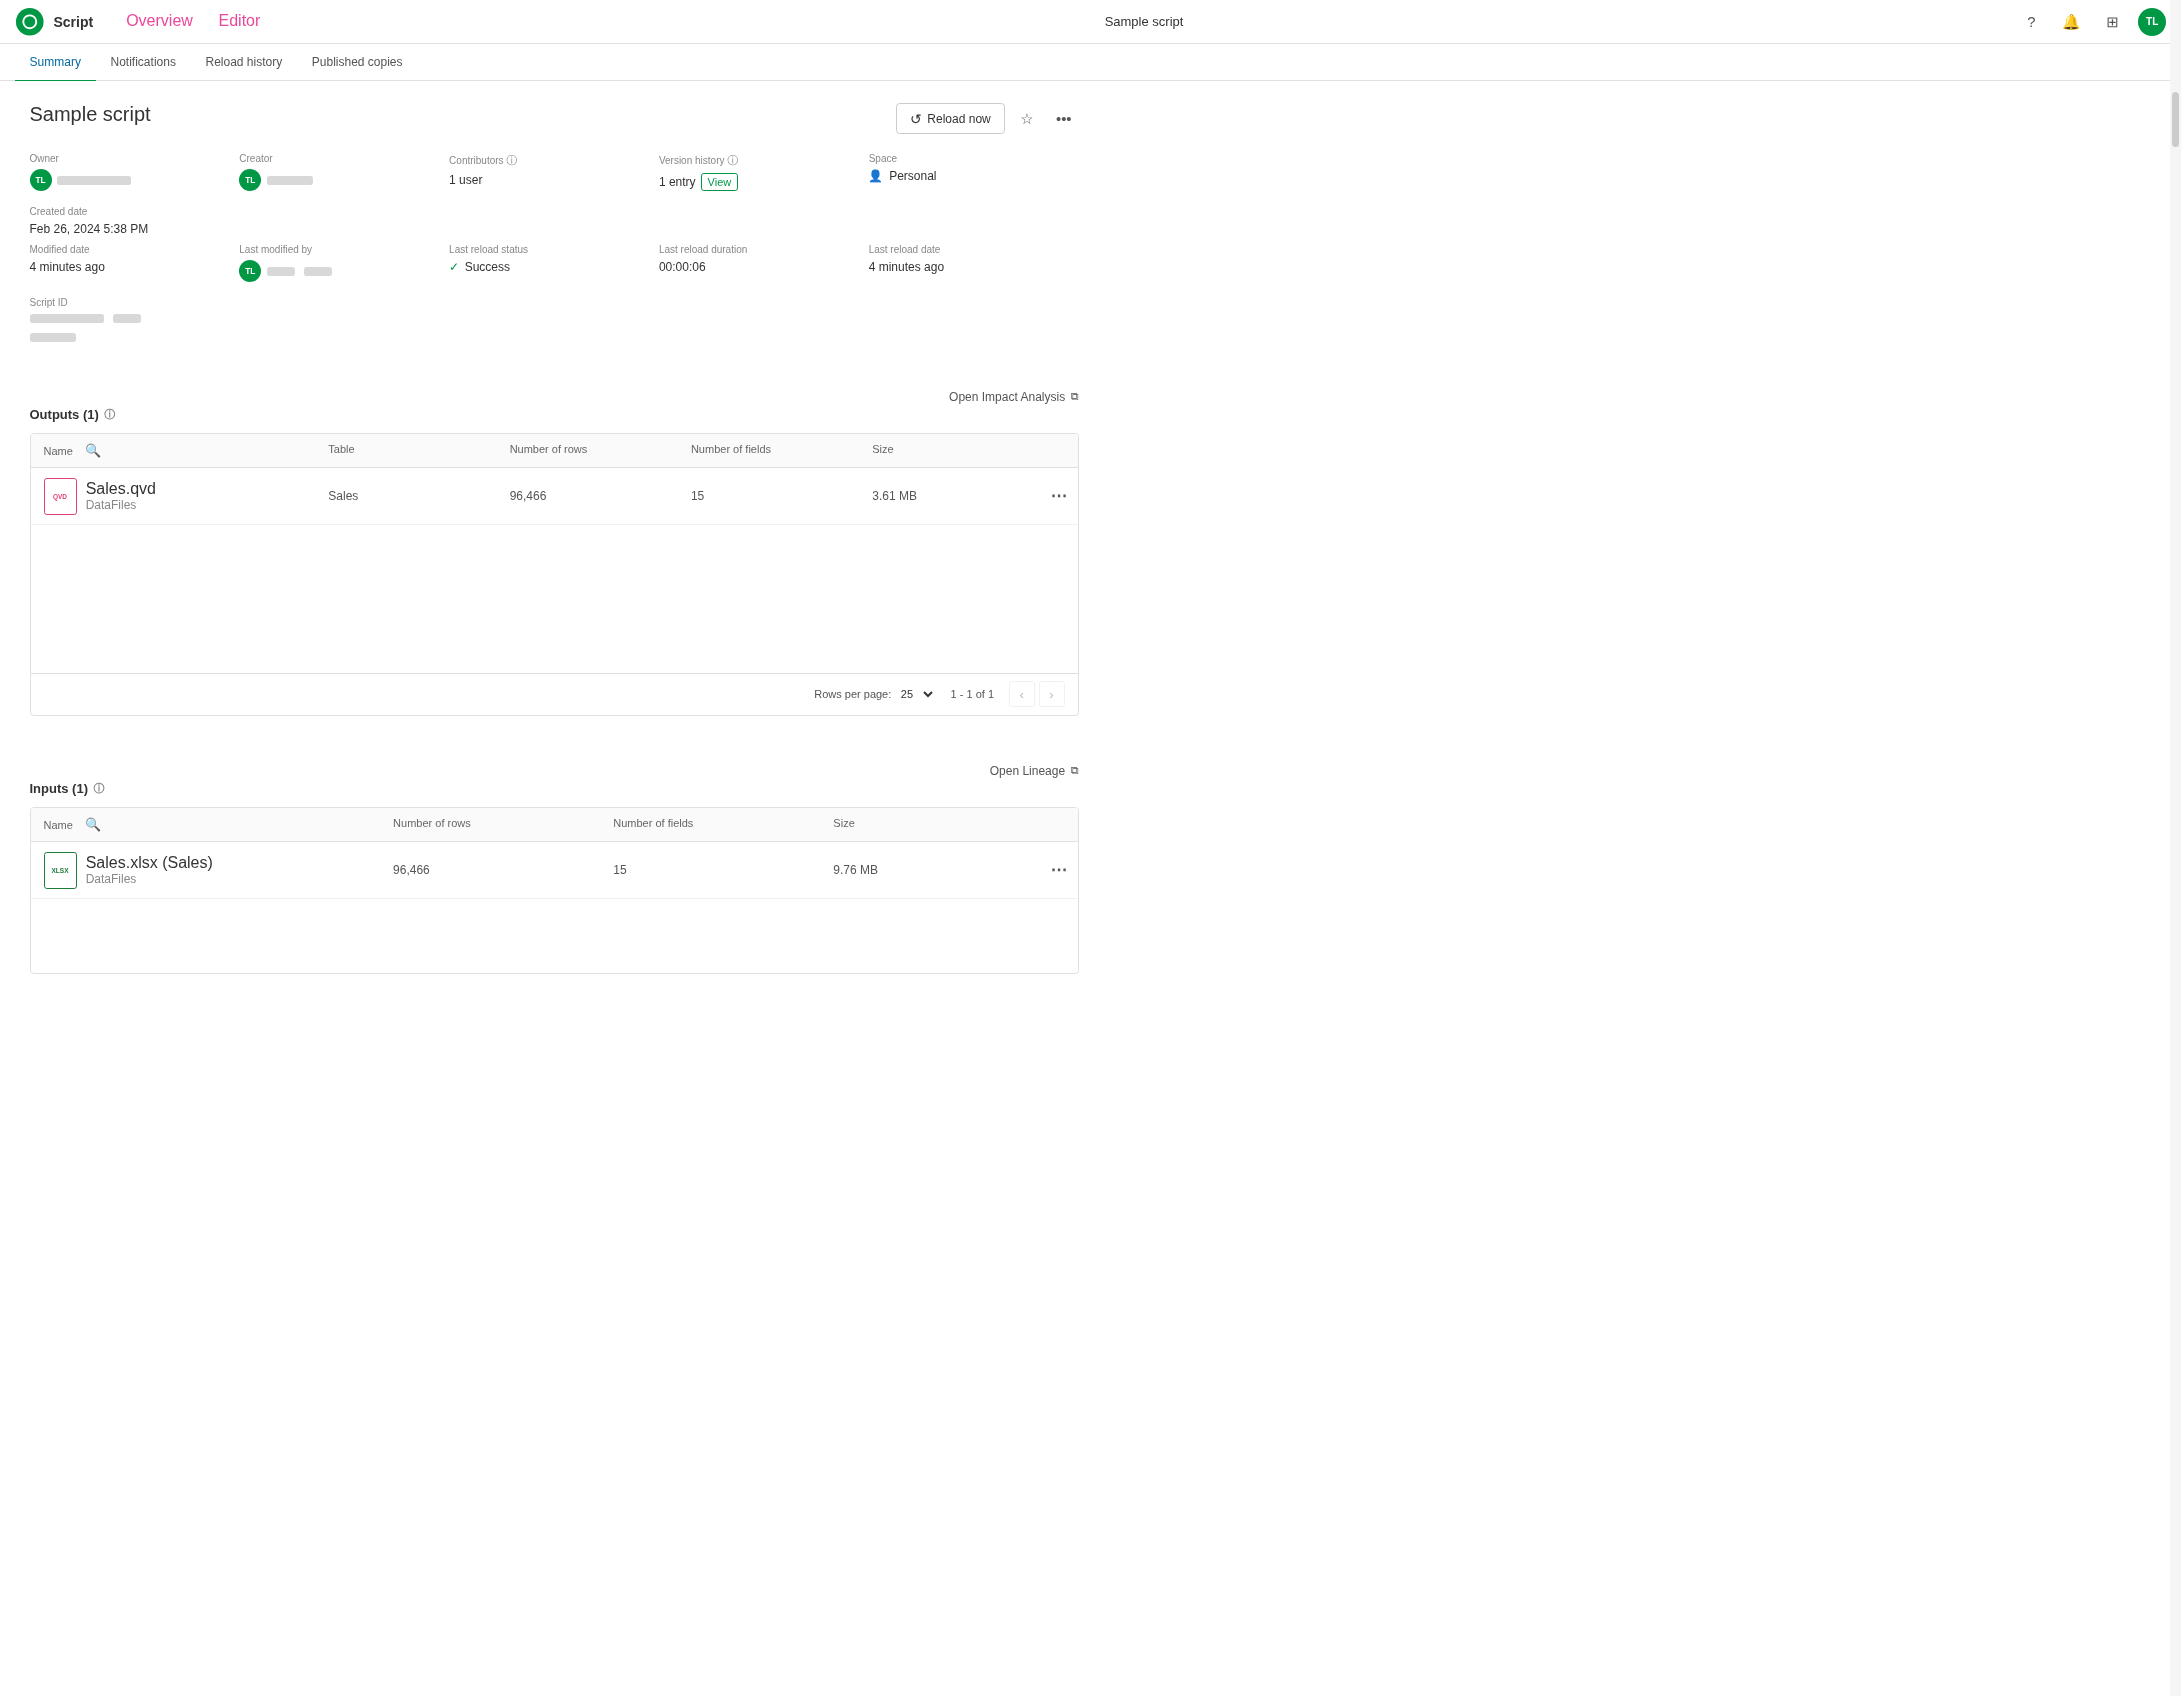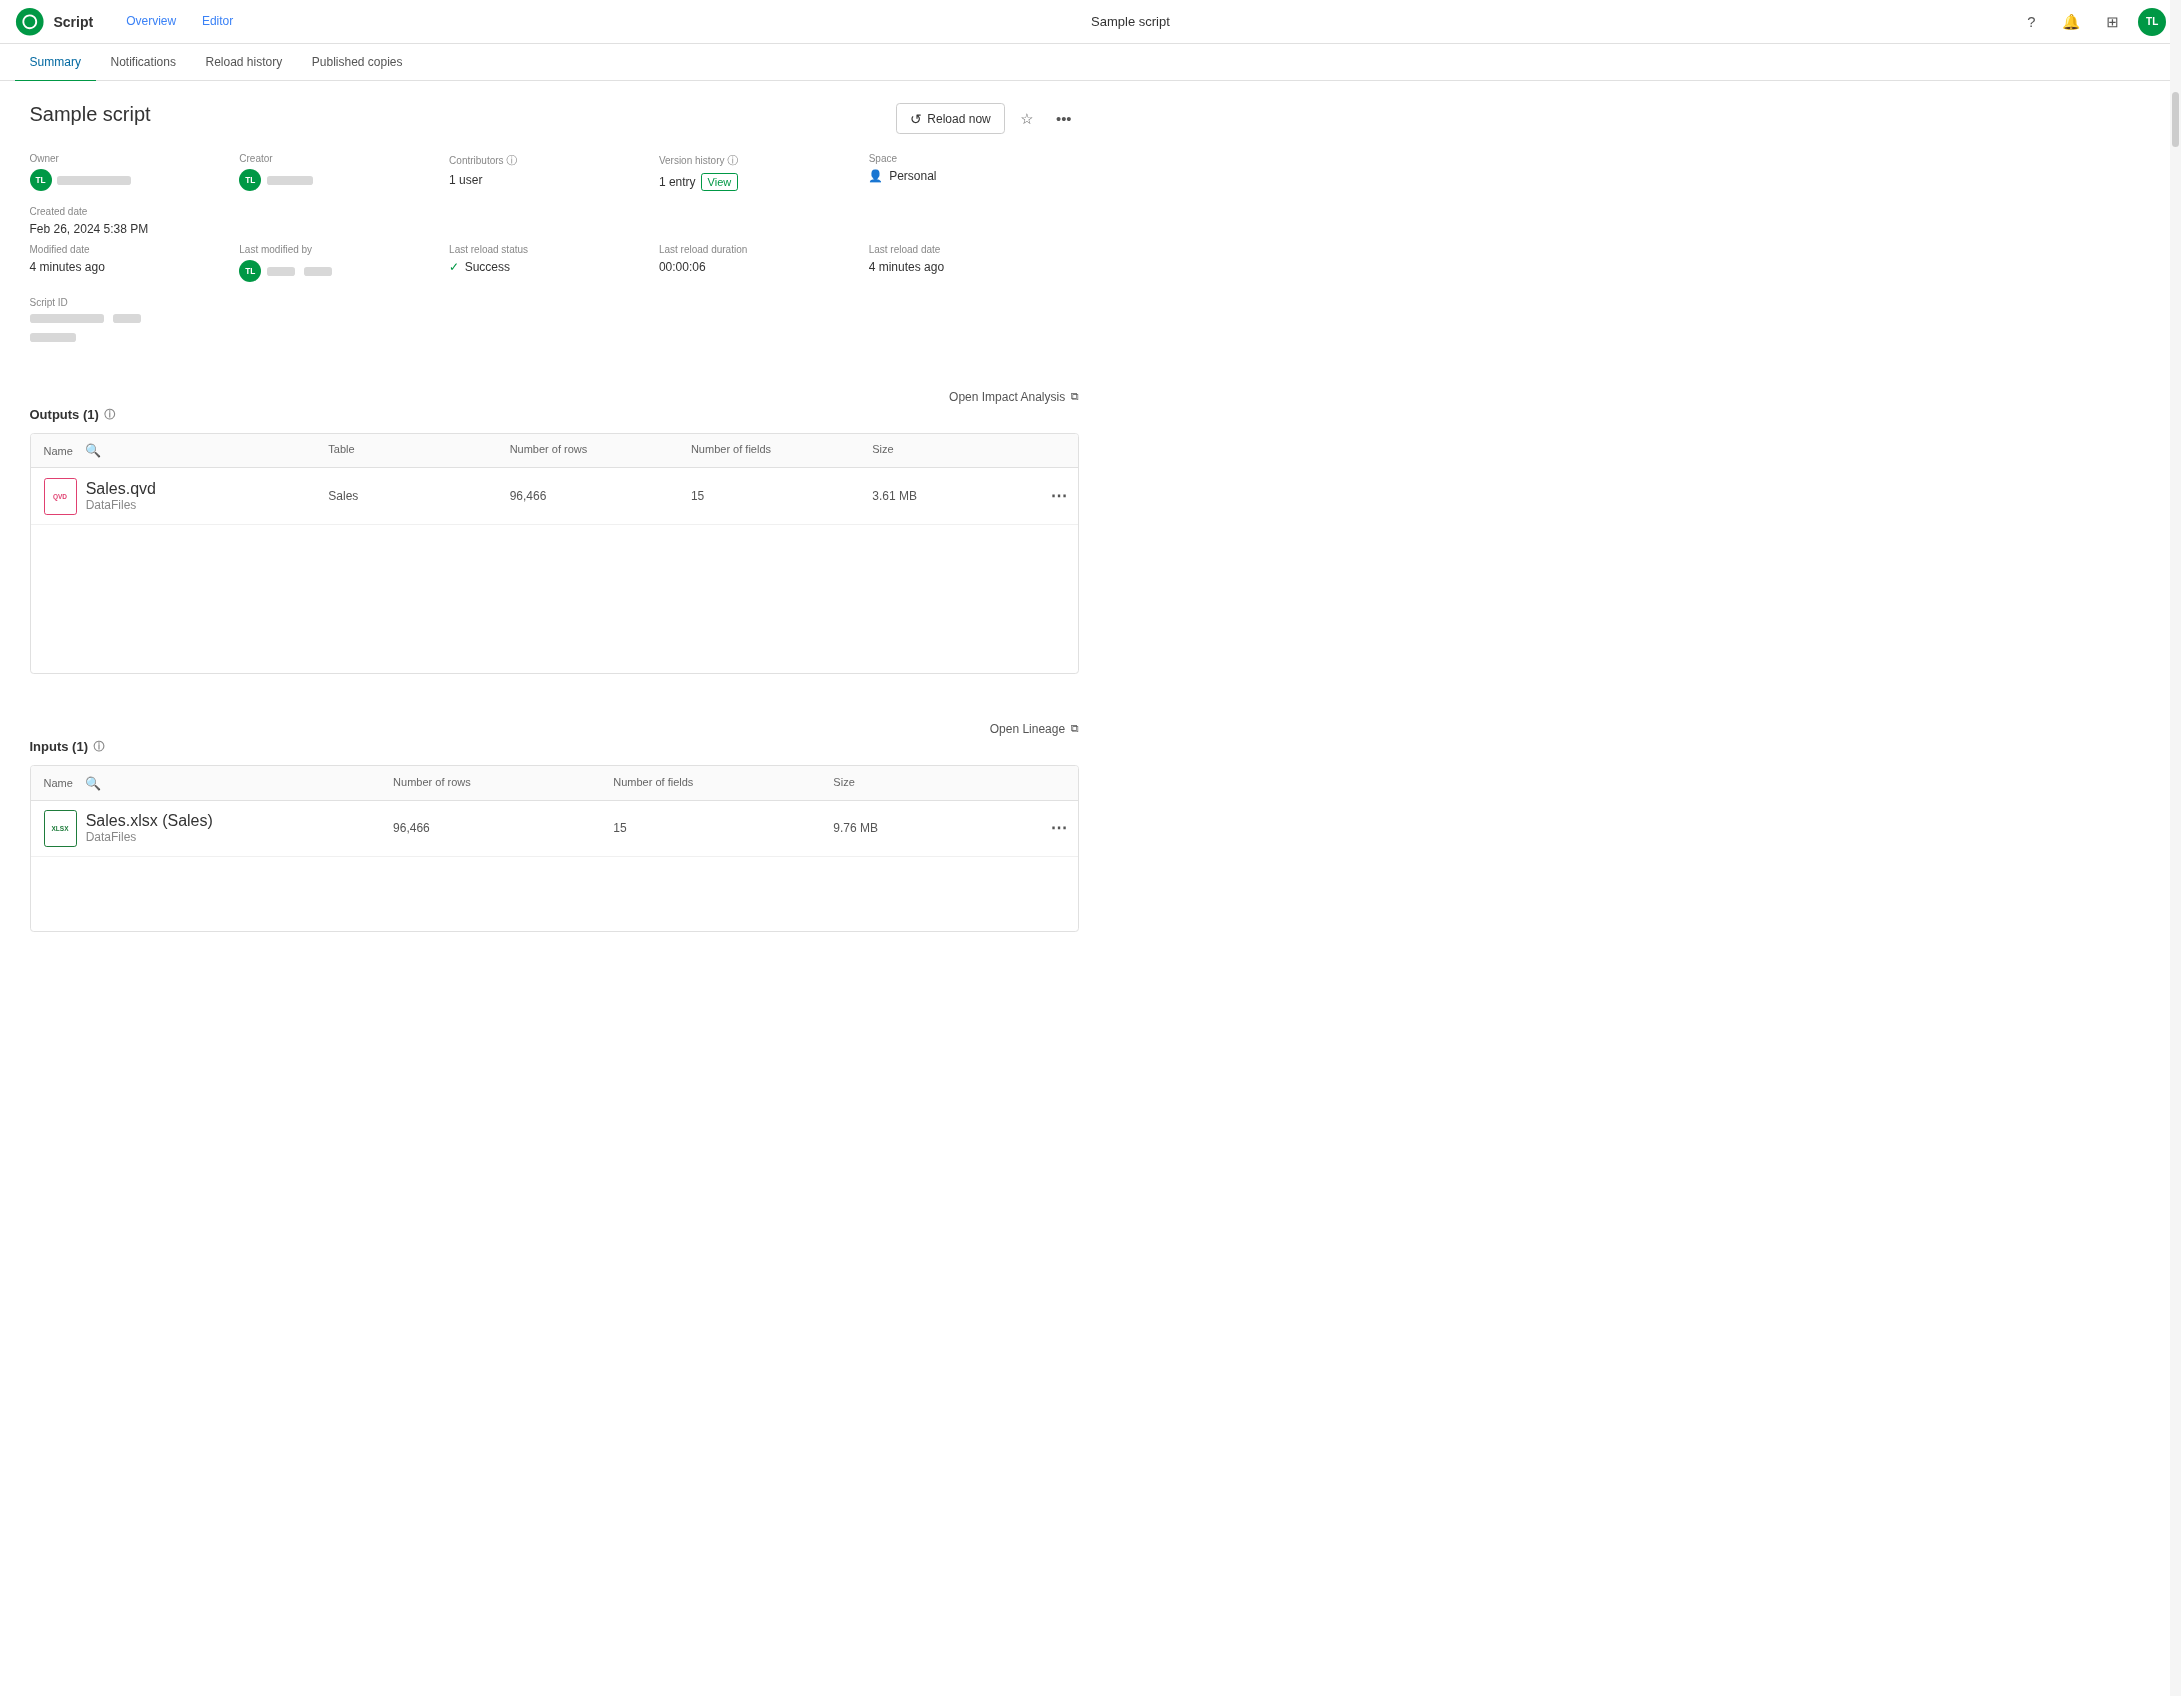--- a/index.html
+++ b/index.html
@@ -7,21 +7,21 @@
 
     
     .top-nav {
       display: flex; align-items: center; padding: 0 14.8px; height: 44px;
       border-bottom: 0.9px solid #e0e0e0; background: #fff;
     }
     .qlik-logo { margin-right: 9.2px; display: flex; align-items: center; }
     .app-name { font-size: 14px; font-weight: 700; color: #333; margin-right: 22px; }
     .nav-links { display: flex; gap: 3.7px; }
     .nav-link {
-      padding: 5.5px 11px; font-size: 12px; color: #3b82f6; cursor: pointer;
+      padding: 5.5px 11px; font-size: 16px; color: #ec4899; cursor: pointer;
       border-radius: 3.7px; text-decoration: none; border-bottom: 1.8px solid transparent;
     }
     .center-title { flex: 1; text-align: center; font-size: 13px; font-weight: 500; color: #333; }
     .top-nav-right { display: flex; align-items: center; gap: 11px; }
     .icon-btn {
       width: 29.5px; height: 29.5px; border: none; background: none; cursor: pointer;
       display: flex; align-items: center; justify-content: center; border-radius: 50%;
       color: #555; font-size: 14.8px;
     }
     .avatar {
@@ -307,20 +307,35 @@
         <div class="td col-rows">96,466</div>
         <div class="td col-fields">15</div>
         <div class="td col-size">3.61 MB</div>
         <div class="td col-action">
           <button class="more-btn" style="font-size:16.6px; font-weight:bold;">⋯</button>
         </div>
       </div>
 
       <div style="height: 148px;"></div>
 
+      <div class="table-footer">
+        <div class="rows-per-page">
+          <span>Rows per page:</span>
+          <select class="page-select">
+            <option>25</option>
+            <option>50</option>
+            <option>100</option>
+          </select>
+        </div>
+        <span>1 - 1 of 1</span>
+        <div class="page-nav">
+          <button class="page-nav-btn" disabled="">‹</button>
+          <button class="page-nav-btn" disabled="">›</button>
+        </div>
+      </div>
     </div>
   </div>
 
   <div class="section">
     <div class="section-header">
       <div class="section-title">
         <span>Inputs (1)</span>
         <span class="info-icon">ⓘ</span>
       </div>
       <div class="section-action">

